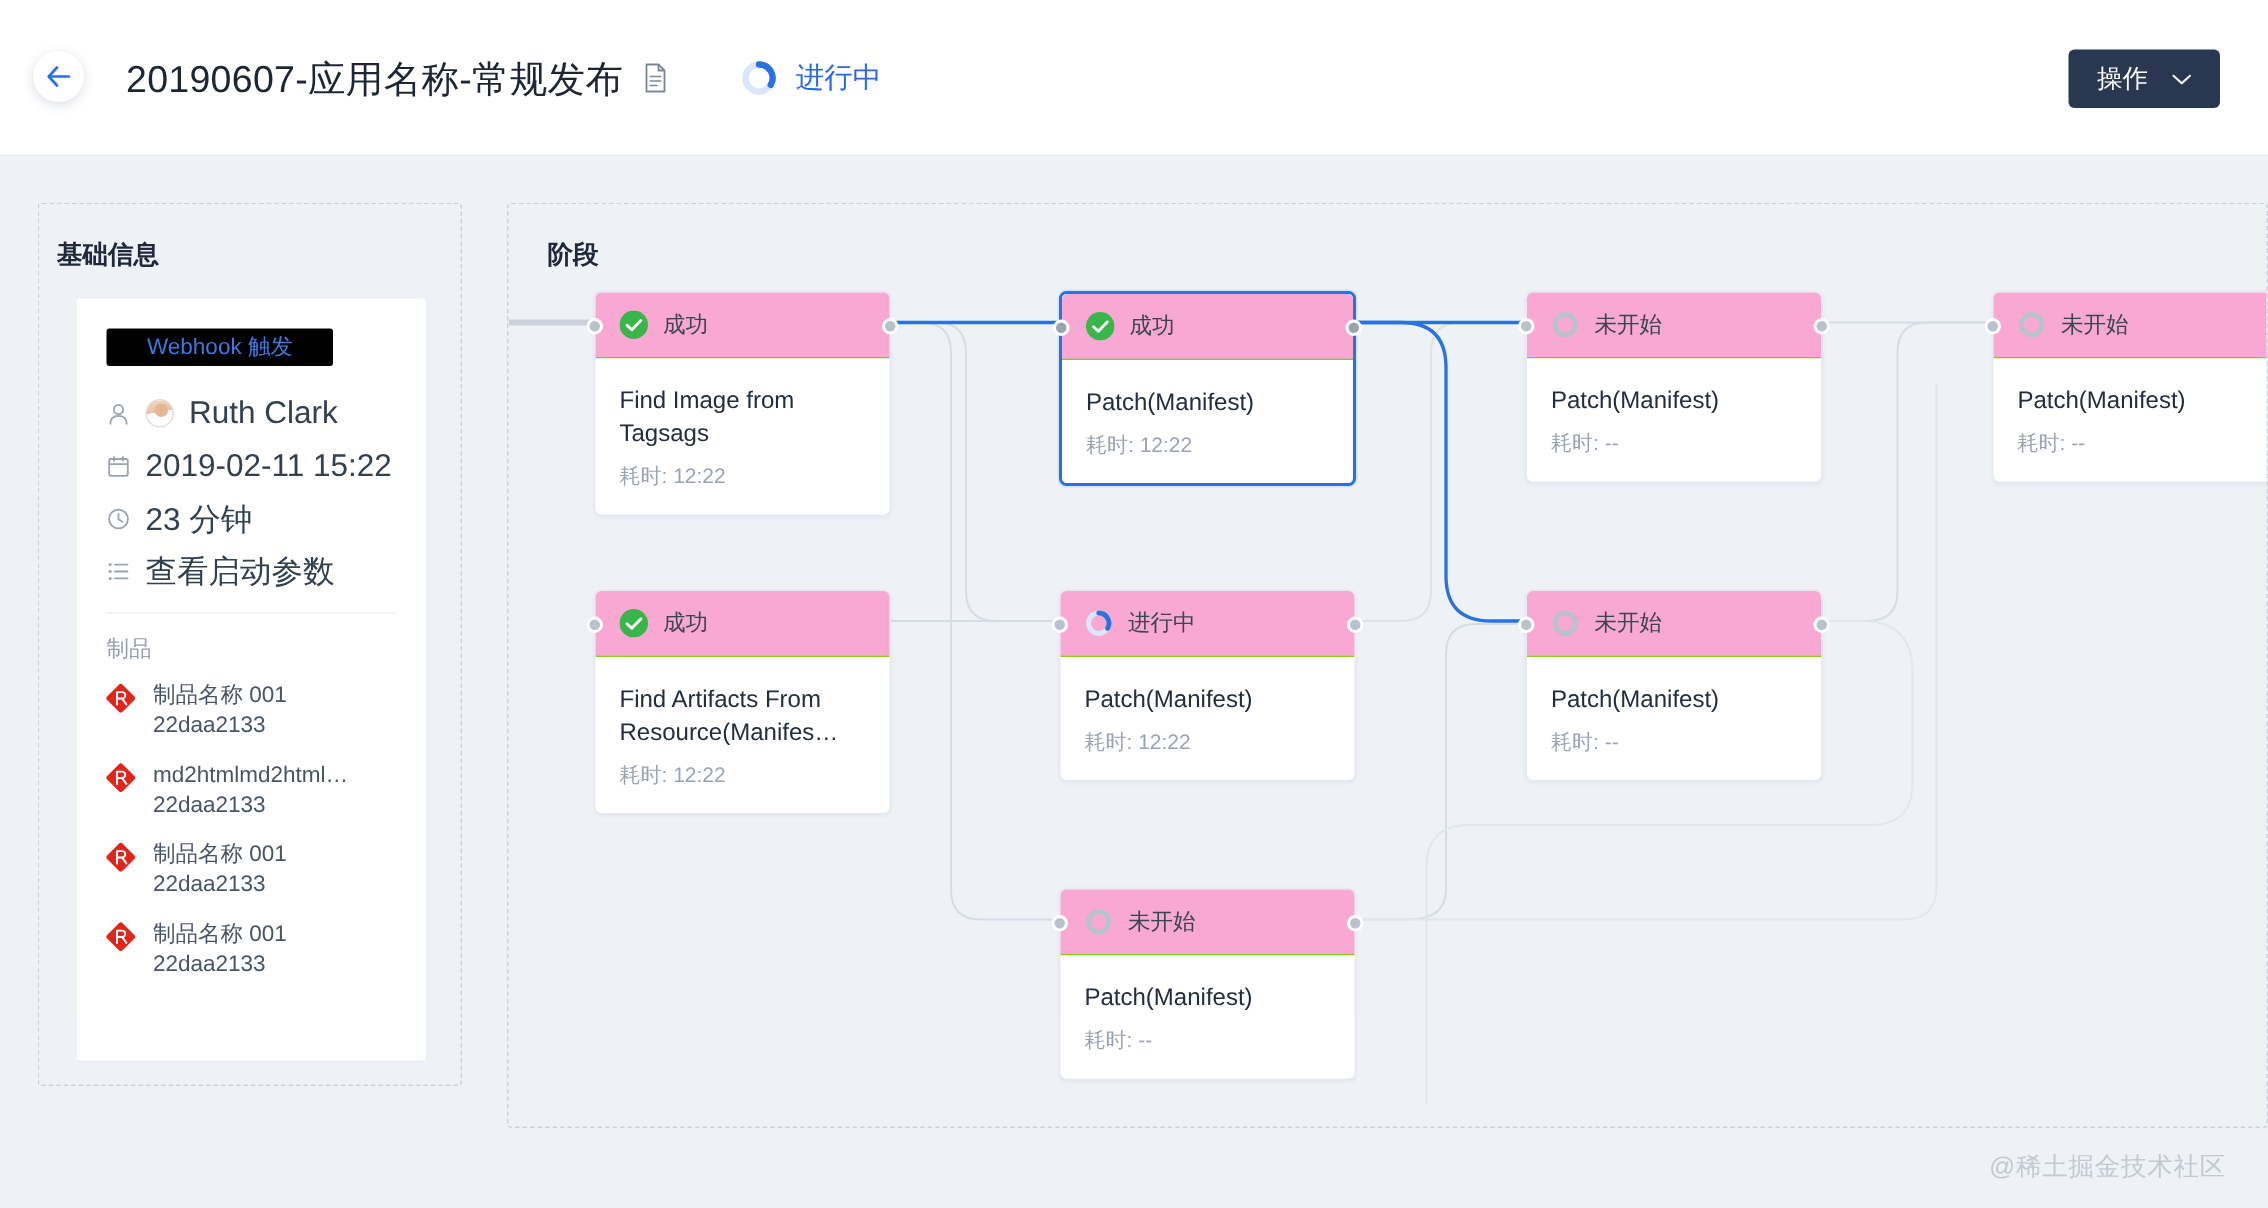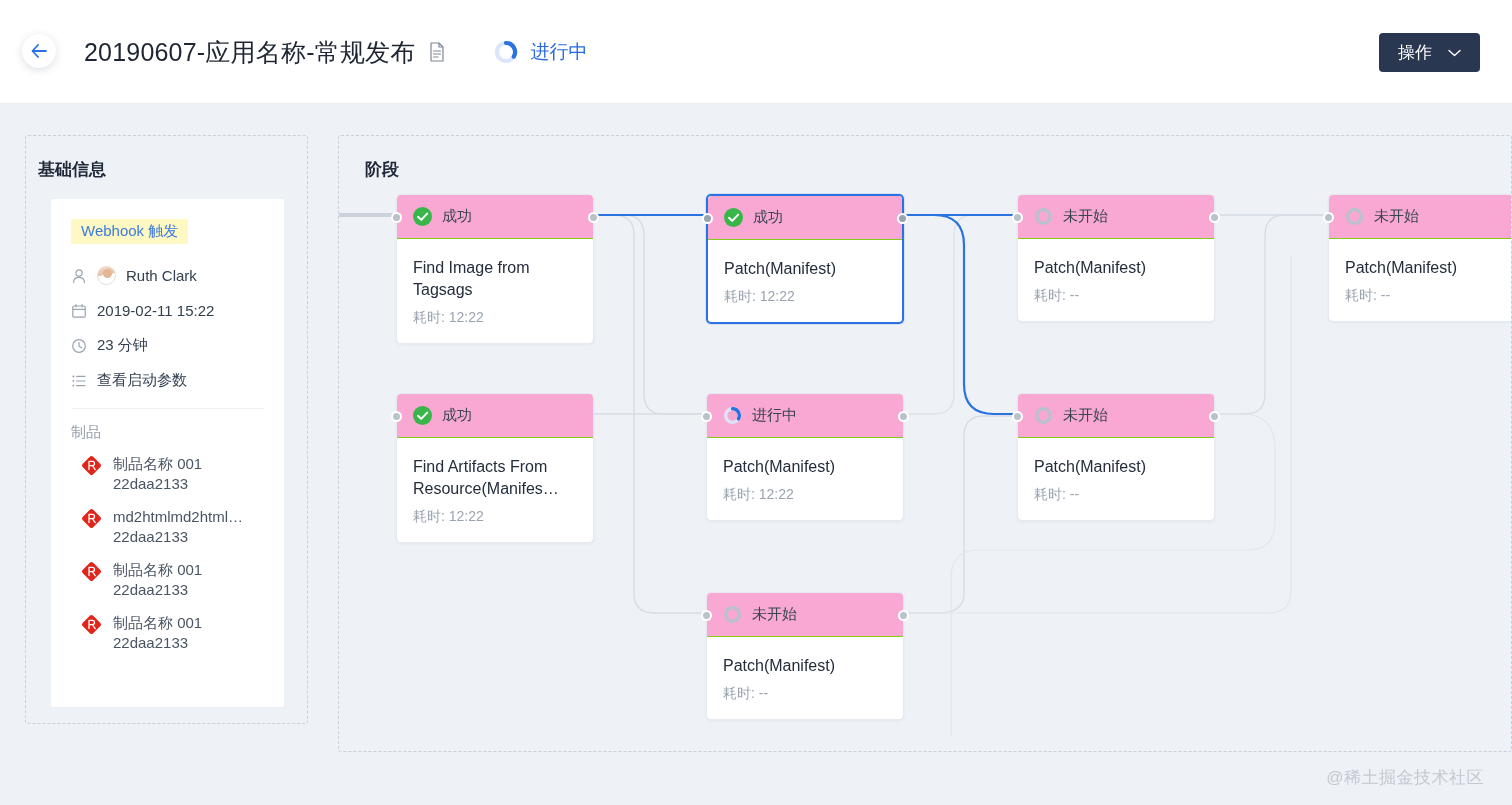--- a/index.html
+++ b/index.html
@@ -60,46 +60,46 @@
     position: absolute; left: 12px; top: 22px;
     font-size: 17px; color: #20293a; font-weight: 700;
   }
   .basic-card {
     position: absolute; left: 24px; top: 62px;
     width: 235px; height: 510px;
     background: #ffffff; border: 1px solid #eceff4; border-radius: 3px;
   }
   .webhook-badge {
     display: inline-block; margin: 20px 0 0 20px;
-    background: #fef9c3; color: #3d7ae0;
-    font-size: 15px; padding: 3px 10px; border-radius: 2px;
+    background: #000000; color: #3d7ae0;
+    font-size: 15px; padding: 3px 27px; border-radius: 2px;
   }
   .meta-list { margin: 14px 0 0 0; padding: 0 0 0 20px; }
   .meta-row {
     display: flex; align-items: center; gap: 10px;
-    height: 35px; color: #32404f; font-size: 15px;
+    height: 35px; color: #32404f; font-size: 21px;
   }
   .meta-row .mi { width: 16px; height: 16px; flex: 0 0 16px; display: block; }
   .avatar {
     width: 19px; height: 19px; border-radius: 50%;
     background: linear-gradient(170deg,#f3d9c9 0%, #e8c0a6 45%, #ffffff 46%, #f2f4f7 100%);
     border: 1px solid #e7dcd3; flex: 0 0 19px; position: relative; overflow: hidden;
   }
   .avatar::before{
     content:""; position:absolute; left:5px; top:2px; width:9px; height:9px;
     border-radius:50%; background:#e2b696;
   }
   .avatar::after{
     content:""; position:absolute; left:1px; bottom:-3px; width:17px; height:9px;
     border-radius:50% 50% 0 0; background:#ffffff;
   }
   .meta-link { color: #32404f; cursor: pointer; }
   .divider { height: 1px; background: #edf0f4; margin: 10px 20px 0 20px; }
   .art-title { margin: 14px 0 4px 20px; font-size: 15px; color: #96a0ad; }
-  .art-list { padding: 0 0 0 30px; }
+  .art-list { padding: 0 0 0 19px; }
   .art-item { display: flex; gap: 11px; margin-top: 12px; }
   .art-ico { width: 21px; height: 21px; flex: 0 0 21px; margin-top: 1px; display:block; }
   .art-name { font-size: 15px; color: #4a5563; line-height: 19px; max-width: 150px;
               white-space: nowrap; overflow: hidden; text-overflow: ellipsis; }
   .art-hash { font-size: 15px; color: #4a5563; line-height: 22px; }
 
   
   .stage-panel {
     position: absolute; left: 338px; top: 135px;
     width: 1174px; height: 617px;

